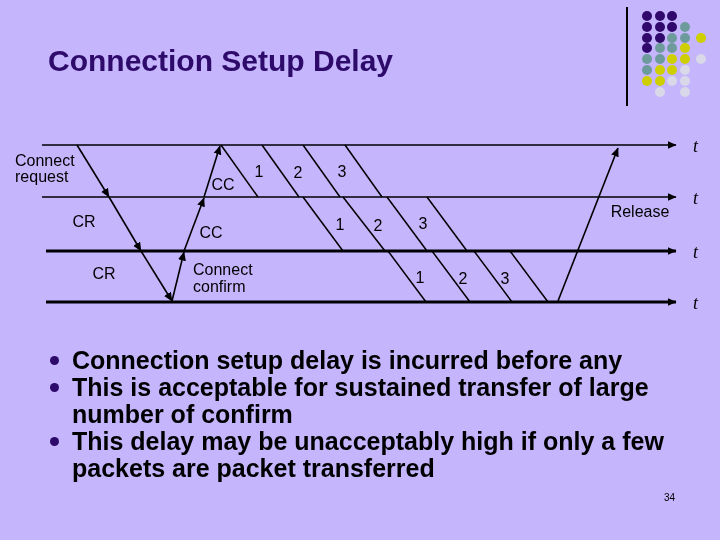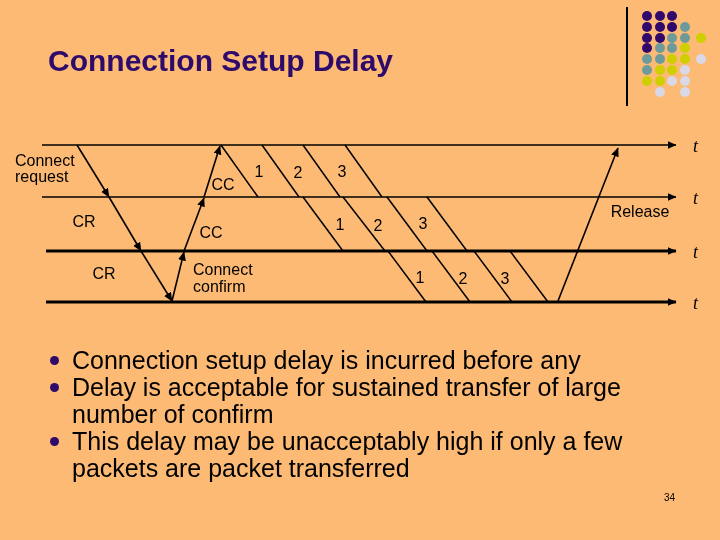--- a/index.html
+++ b/index.html
@@ -1,33 +1,33 @@
 <!DOCTYPE html>
 <html><head>
 <meta charset="utf-8">
 <style>
   html,body{margin:0;padding:0;background:#888;}
   .slide{
-    position:relative;width:720px;height:540px;background:#fdba74;
+    position:relative;width:720px;height:540px;background:#c4b5fd;
     overflow:hidden;font-family:"Liberation Sans",sans-serif;
   }
   .title{
     position:absolute;left:48px;top:44px;margin:0;
     font-size:30px;font-weight:bold;letter-spacing:0px;
     font-family:"Liberation Sans",sans-serif;
   }
   .logo{position:absolute;left:0;top:0;width:720px;height:120px;}
   .logo .vline{position:absolute;left:626px;top:7px;width:2px;height:99px;background:#000;}
   .logo .dot{position:absolute;width:10px;height:10px;border-radius:50%;}
   .diagram{position:absolute;left:0;top:0;}
   .bullets{
     position:absolute;left:44px;top:347px;width:640px;
     list-style:none;margin:0;padding:0;
   }
-  .bullets li{position:relative;margin:0;padding:0 0 0 28px;}
+  .bullets li{position:relative;margin:0;padding:0 0 0 28px;font-weight:bold;}
   .bdot{position:absolute;left:6px;top:9px;width:9px;height:9px;border-radius:50%;}
   .bline{display:block;font-size:25px;line-height:27px;color:#000;}
   .pagenum{position:absolute;left:664px;top:492px;font-size:10px;color:#000;text-align:right;}
   text{font-family:"Liberation Sans",sans-serif;fill:#000;}
   text.tlabel{font-family:"Liberation Serif",serif;font-style:italic;font-size:18px;}
   text.dlabel{font-size:16px;}
   text.num{font-size:16px;}
 </style>
 </head>
 <body>
@@ -137,21 +137,21 @@
     <text class="dlabel" x="640" y="217" text-anchor="middle">Release</text>
   </svg>
 
   <ul class="bullets">
     <li>
       <span class="bdot" style="background: rgb(46, 10, 107);"></span>
       <span class="bline">Connection setup delay is incurred before any</span>
     </li>
     <li>
       <span class="bdot" style="background: rgb(46, 10, 107);"></span>
-      <span class="bline">Delay is acceptable for sustained transfer of large</span>
+      <span class="bline">This is acceptable for sustained transfer of large</span>
       <span class="bline">number of confirm</span>
     </li>
     <li>
       <span class="bdot" style="background: rgb(46, 10, 107);"></span>
       <span class="bline">This delay may be unacceptably high if only a few</span>
       <span class="bline">packets are packet transferred</span>
     </li>
   </ul>
 
   <div class="pagenum">34</div>

